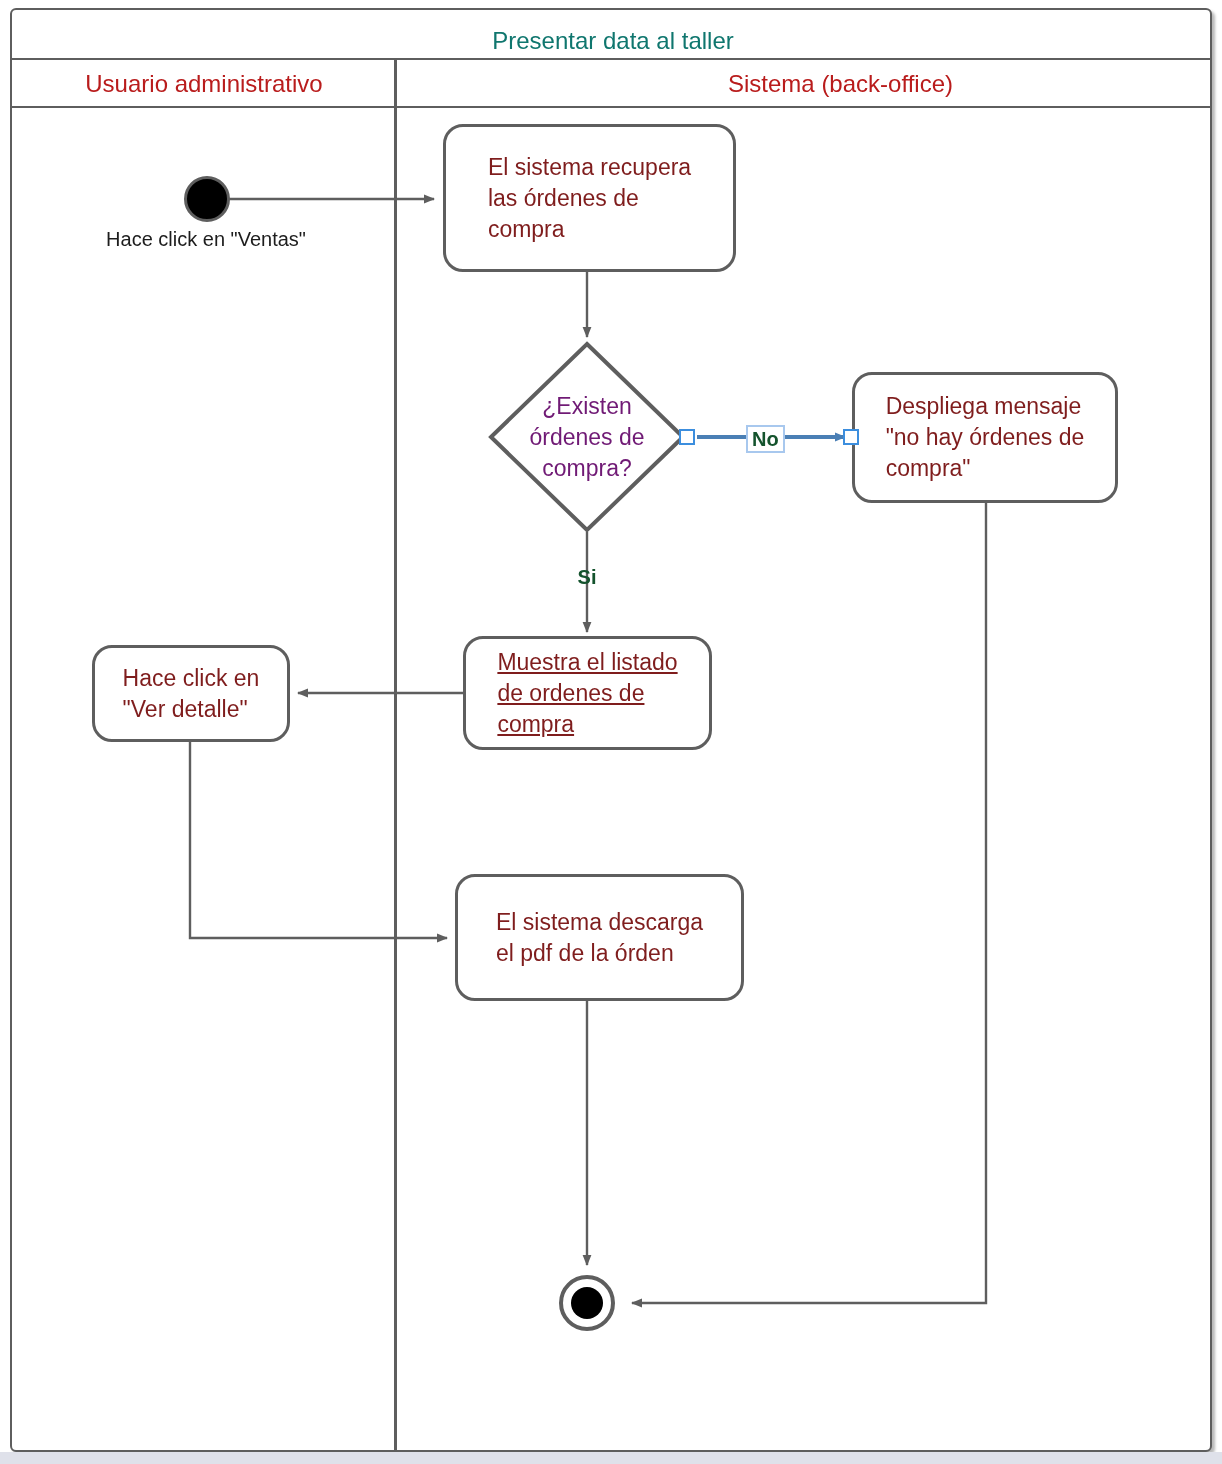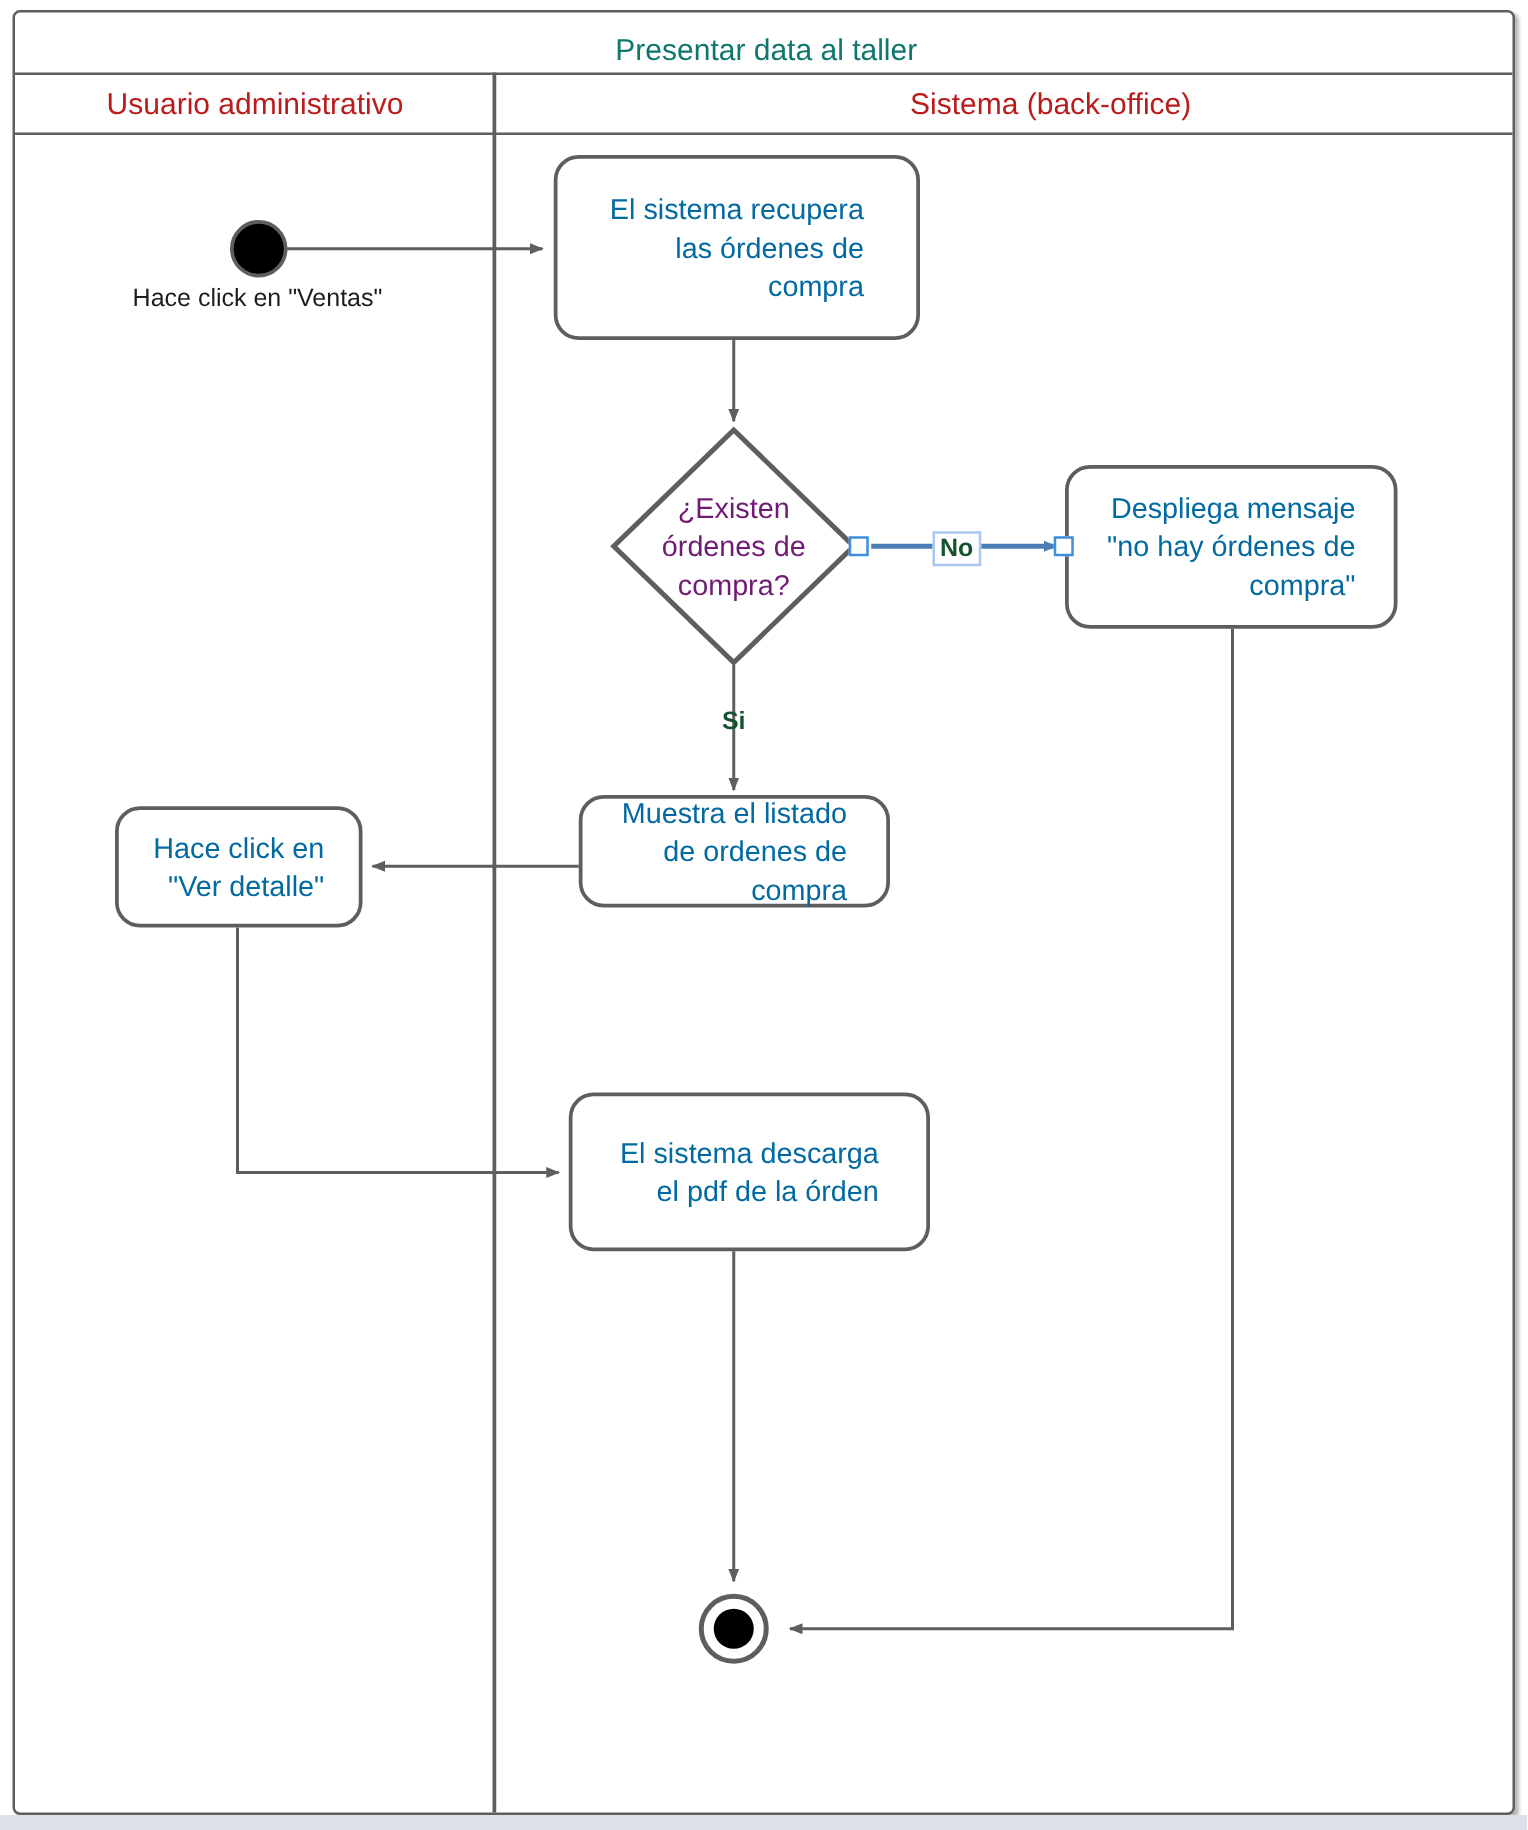--- a/index.html
+++ b/index.html
@@ -60,24 +60,24 @@
   
   .node {
     position: absolute;
     box-sizing: border-box;
     border: 3px solid #5e5e5e;
     border-radius: 20px;
     background: #ffffff;
     display: flex;
     align-items: center;
     justify-content: center;
-    text-align: right;
+    text-align: left;
     font-size: 23px;
     line-height: 31px;
-    color: #0369a1;
+    color: #7f1d1d;
     padding: 4px 10px;
     white-space: pre-line;
   }
   
   .diamond-wrap {
     position: absolute;
   }
   .diamond-wrap svg {
     position: absolute;
     left: 0;
@@ -235,21 +235,21 @@
     </svg>
     <div class="diamond-label">¿Existen
 órdenes de
 compra?</div>
   </div>
 
   <div class="node" style="left:852px; top:372px; width:266px; height:131px;">Despliega mensaje
 "no hay órdenes de
 compra"</div>
 
-  <div class="node" style="left:463px; top:636px; width:249px; height:90px;">Muestra el listado
+  <div class="node" style="left:463px; top:636px; width:249px; height:114px;text-decoration:underline;">Muestra el listado
 de ordenes de
 compra</div>
 
   <div class="node" style="left:92px; top:645px; width:198px; height:97px;">Hace click en
 "Ver detalle"</div>
 
   <div class="node" style="left:455px; top:874px; width:289px; height:127px;">El sistema descarga
 el pdf de la órden</div>
 
   <div class="end-node" style="left:559px; top:1275px;"></div>

